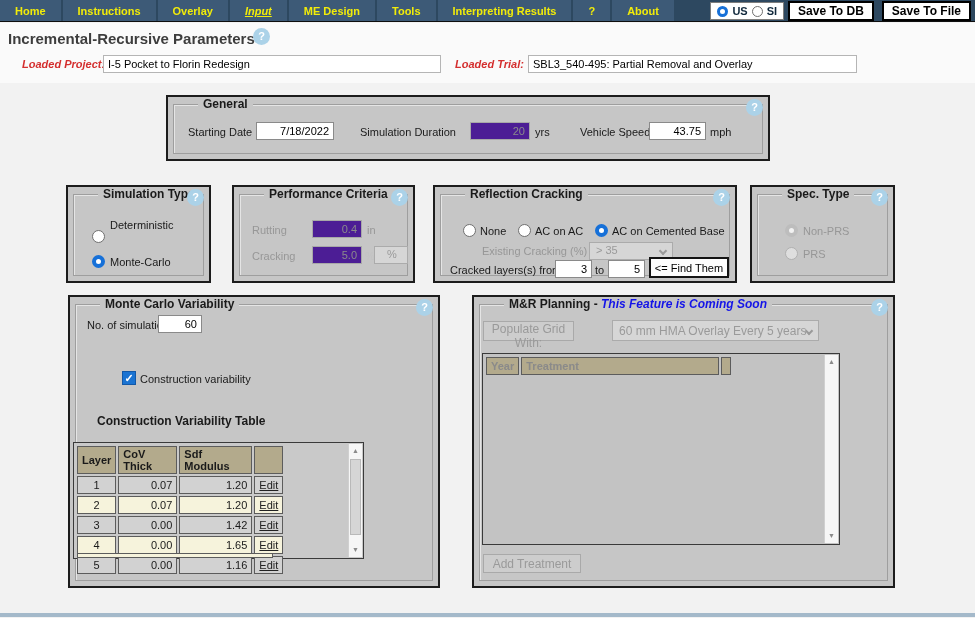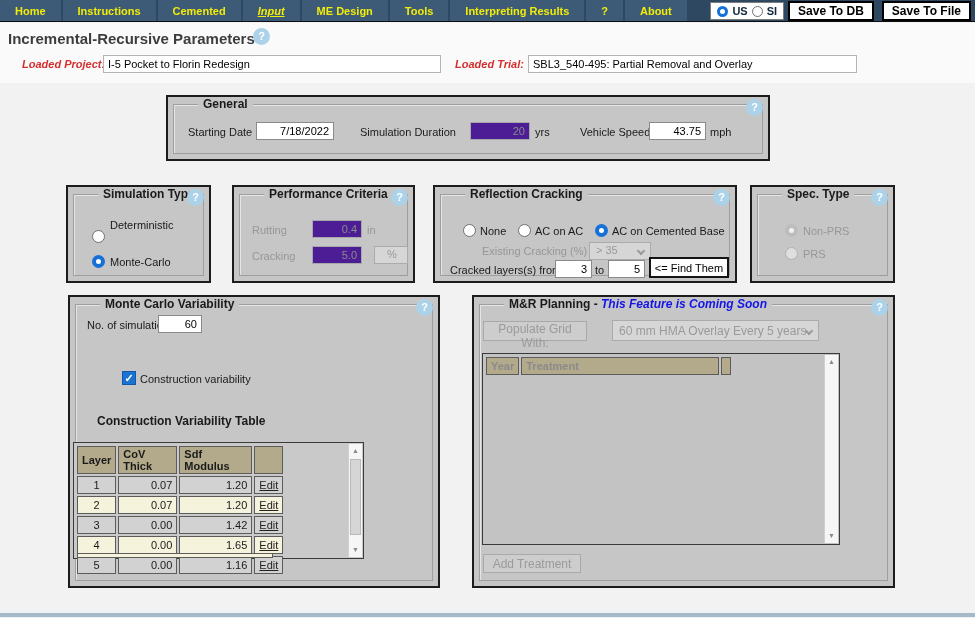--- a/index.html
+++ b/index.html
@@ -76,21 +76,21 @@
   .blue-it { color:#1414e8; font-weight:bold; font-style:italic; }
   .bottombar { position:absolute; left:0; top:613px; width:975px; height:4px; background:#a4b9ca; }
   .topstrip { position:absolute; left:0; top:23px; width:975px; height:60px; background:#fafafa; }
 </style>
 </head>
 <body>
 
 <div class="nav">
   <div class="navtab">Home</div>
   <div class="navtab">Instructions</div>
-  <div class="navtab">Cemented</div>
+  <div class="navtab">Overlay</div>
   <div class="navtab active">Input</div>
   <div class="navtab">ME Design</div>
   <div class="navtab">Tools</div>
   <div class="navtab">Interpreting Results</div>
   <div class="navtab">?</div>
   <div class="navtab">About</div>
   <div class="nav-spacer"></div>
   <div class="unitbox">
     <span class="radio sm sel"></span>
     <span class="ulab">US</span>
@@ -156,21 +156,21 @@
     <div class="gbox-legend">Reflection Cracking</div>
   </div>
   <div class="help">?</div>
   <span class="radio" style="left:28px; top:37px;"></span>
   <div class="lbl" style="left:45px; top:38px;">None</div>
   <span class="radio" style="left:83px; top:37px;"></span>
   <div class="lbl" style="left:100px; top:38px;">AC on AC</div>
   <span class="radio sel" style="left:160px; top:37px;"></span>
   <div class="lbl" style="left:177px; top:38px;">AC on Cemented Base</div>
   <div class="lbl dis" style="left:47px; top:58px;">Existing Cracking (%)</div>
-  <div class="ddl" style="left:154px; top:55px; width:62px;">
+  <div class="ddl" style="left:154px; top:55px; width:84px;">
     <span>&gt; 35</span>
     <span class="chev"></span>
   </div>
   <div class="lbl" style="left:15px; top:77px;">Cracked layers(s) from</div>
   <input class="tin" style="left: 120px; top: 73px; width: 37px;" value="3">
   <div class="lbl" style="left:160px; top:77px;">to</div>
   <input class="tin" style="left: 173px; top: 73px; width: 37px;" value="5">
   <button class="gbtn" style="left:214px; top:70px; width:80px; height:21px;">&lt;= Find Them</button>
 </div>
 
@@ -246,21 +246,21 @@
   </div>
 </div>
 
 <div class="gbox" style="left:472px; top:295px; width:423px; height:293px;">
   <div class="gbox-inner">
     <div class="gbox-legend">
       <span>M&amp;R Planning - </span><span class="blue-it">This Feature is Coming Soon</span>
     </div>
   </div>
   <div class="help">?</div>
-  <button class="gbtn disd" style="left:9px; top:24px; width:104px; height:20px; font-size:12px;">Populate Grid With:</button>
+  <button class="gbtn disd" style="left:9px; top:24px; width:91px; height:20px; font-size:12px;">Populate Grid With:</button>
   <div class="ddl" style="left:138px; top:23px; width:207px; height:21px; padding-top:3px; font-size:12px;">
     <span>60 mm HMA Overlay Every 5 years</span>
     <span class="chev" style="top:7px;"></span>
   </div>
   <div class="listview" style="left:8px; top:56px; width:358px; height:192px; background:#c3c3c3;">
     <table class="grid" style="margin:1px 0 0 1px; border-spacing:2px;">
       <tbody>
           <tr>
         <th style="width:32px; color:#8a8a8a;">Year</th>
         <th style="width:198px; color:#8a8a8a;">Treatment</th>

